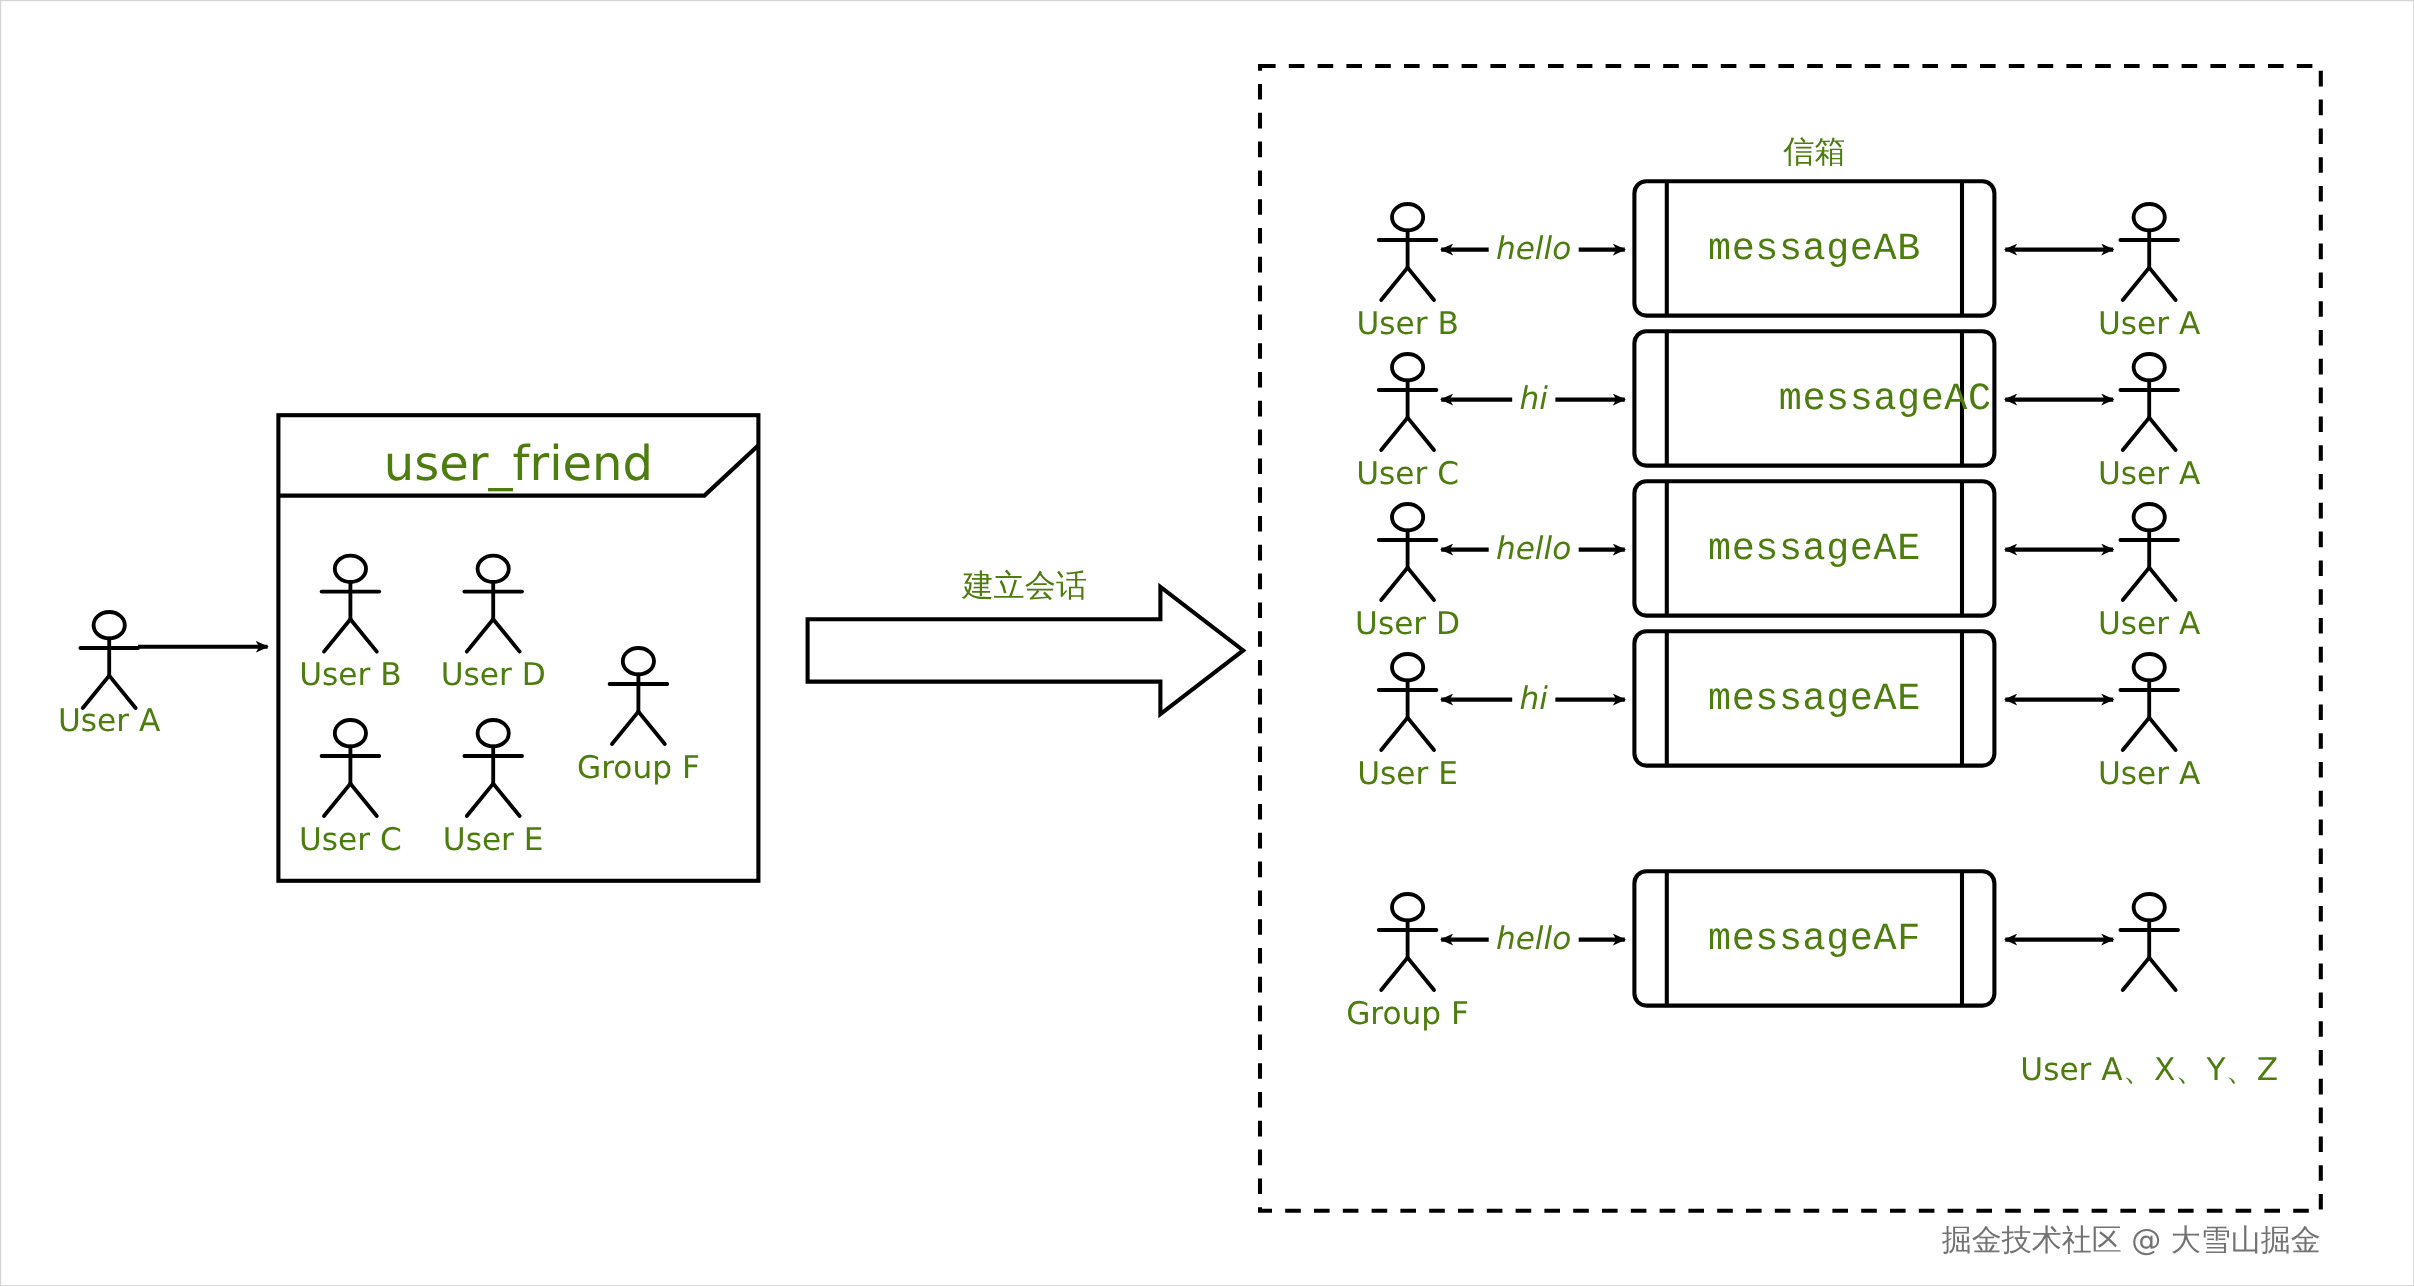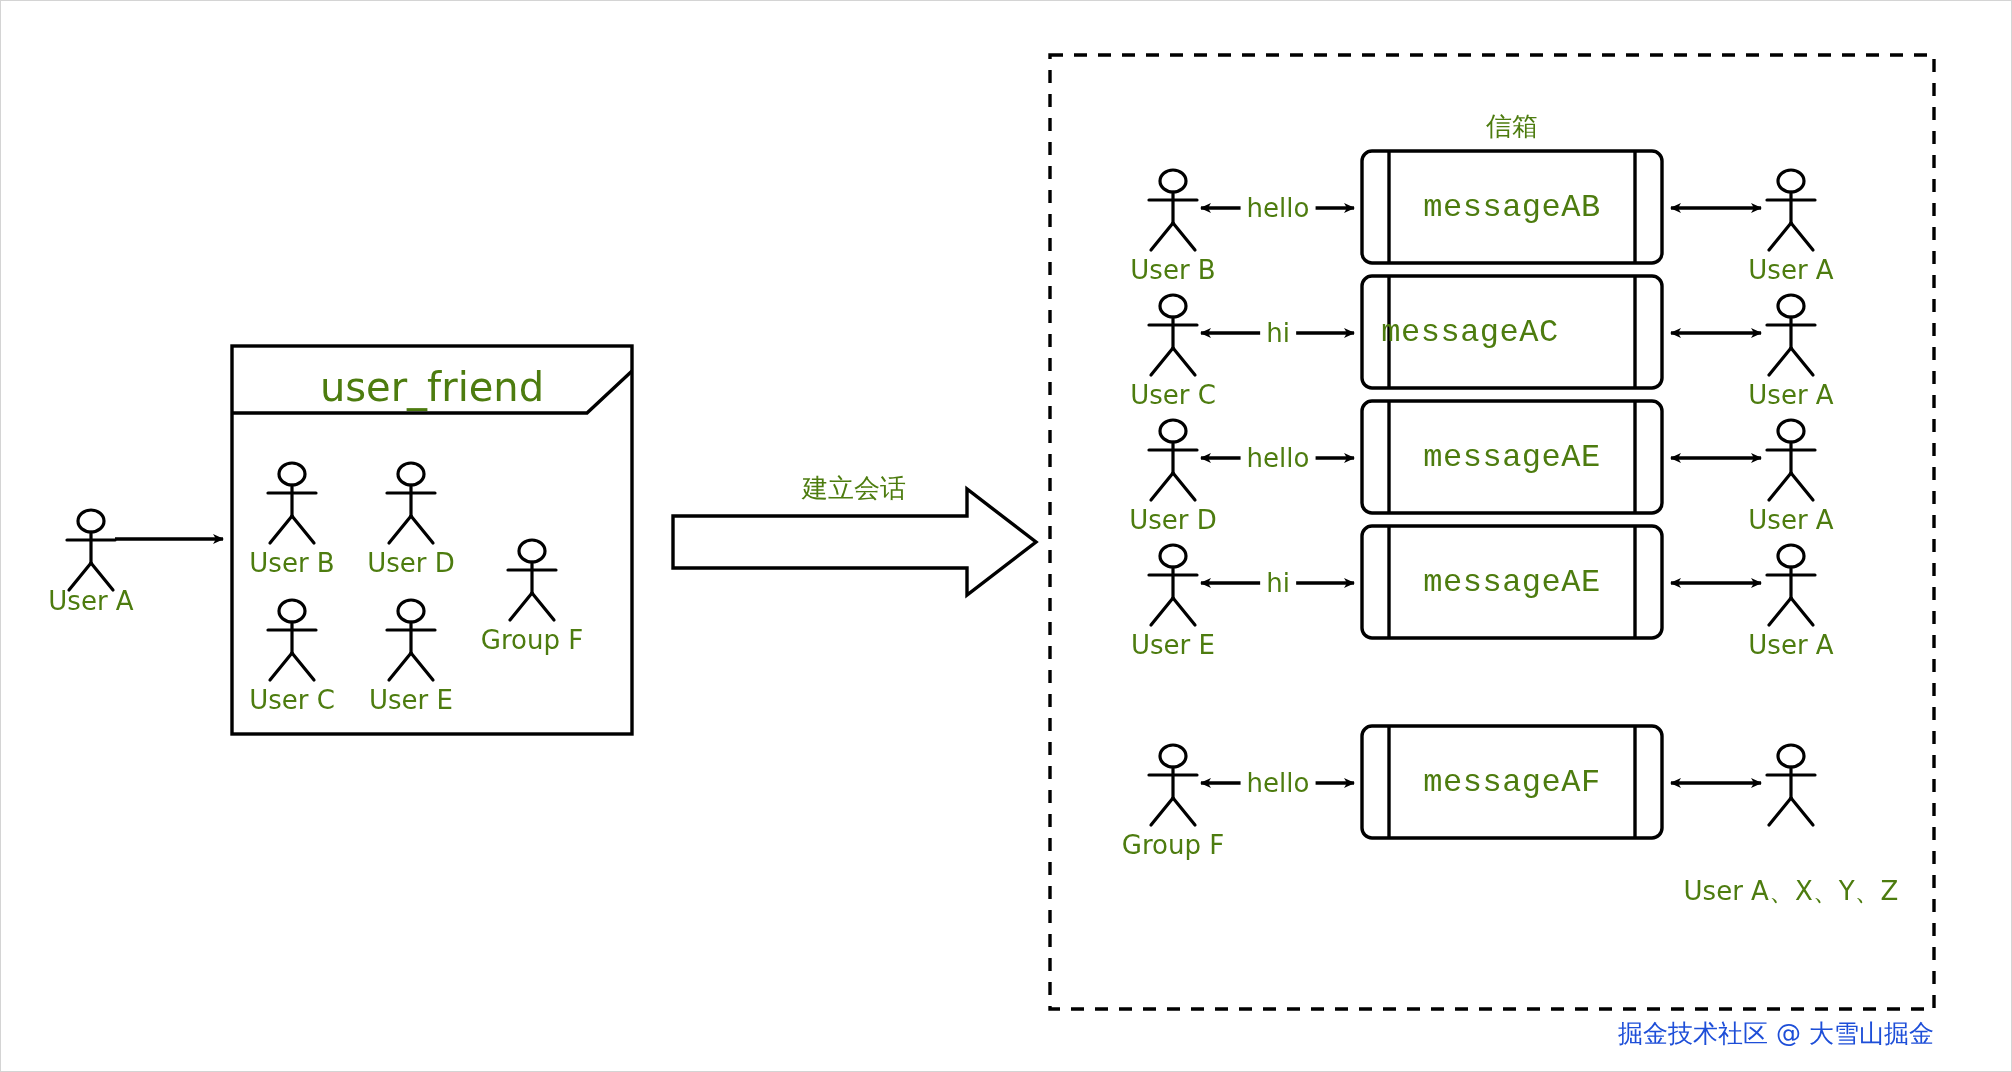--- a/index.html
+++ b/index.html
@@ -44,35 +44,36 @@
     letter-spacing: 0.5px;
     font-family: Liberation Mono, monospace;
   }
   .edge-label {
     font-size: 26px;
     text-align: center;
     transform: translate(-50%, -50%);
     background: #ffffff;
     padding: 0 6px;
     line-height: 1;
+    font-style: italic;
   }
   .box-title {
     font-size: 40px;
     transform: translateX(-50%);
   }
   .cjk {
     font-family: "DejaVu Sans", "Liberation Sans", sans-serif;
     font-size: 26px;
     text-align: center;
     transform: translateX(-50%);
   }
   .watermark {
     position: absolute;
     font-size: 25px;
-    color: #1d4ed8;
+    color: #737373;
     white-space: nowrap;
     transform: translateX(-100%);
     font-family: "DejaVu Sans", "Liberation Sans", sans-serif;
   }
 </style>
 </head>
 <body>
 
 <div id="canvas">
 
@@ -197,21 +198,21 @@
 
   <div class="lbl cjk" style="left:1511px; top:108px;">信箱</div>
 
   <div class="lbl actor-label handwrite" style="left:1172px; top:254px;">User B</div>
   <div class="lbl edge-label handwrite" style="left:1277px; top:207px;">hello</div>
   <div class="lbl msg-label handwrite" style="left:1511px; top:206px;">messageAB</div>
   <div class="lbl actor-label handwrite" style="left:1790px; top:254px;">User A</div>
 
   <div class="lbl actor-label handwrite" style="left:1172px; top:379px;">User C</div>
   <div class="lbl edge-label handwrite" style="left:1277px; top:332px;">hi</div>
-  <div class="lbl msg-label handwrite" style="left:1469px; top:331px;">messageAC</div>
+  <div class="lbl msg-label handwrite" style="left:1570px; top:331px;">messageAC</div>
   <div class="lbl actor-label handwrite" style="left:1790px; top:379px;">User A</div>
 
   <div class="lbl actor-label handwrite" style="left:1172px; top:504px;">User D</div>
   <div class="lbl edge-label handwrite" style="left:1277px; top:457px;">hello</div>
   <div class="lbl msg-label handwrite" style="left:1511px; top:456px;">messageAE</div>
   <div class="lbl actor-label handwrite" style="left:1790px; top:504px;">User A</div>
 
   <div class="lbl actor-label handwrite" style="left:1172px; top:629px;">User E</div>
   <div class="lbl edge-label handwrite" style="left:1277px; top:582px;">hi</div>
   <div class="lbl msg-label handwrite" style="left:1511px; top:581px;">messageAE</div>

